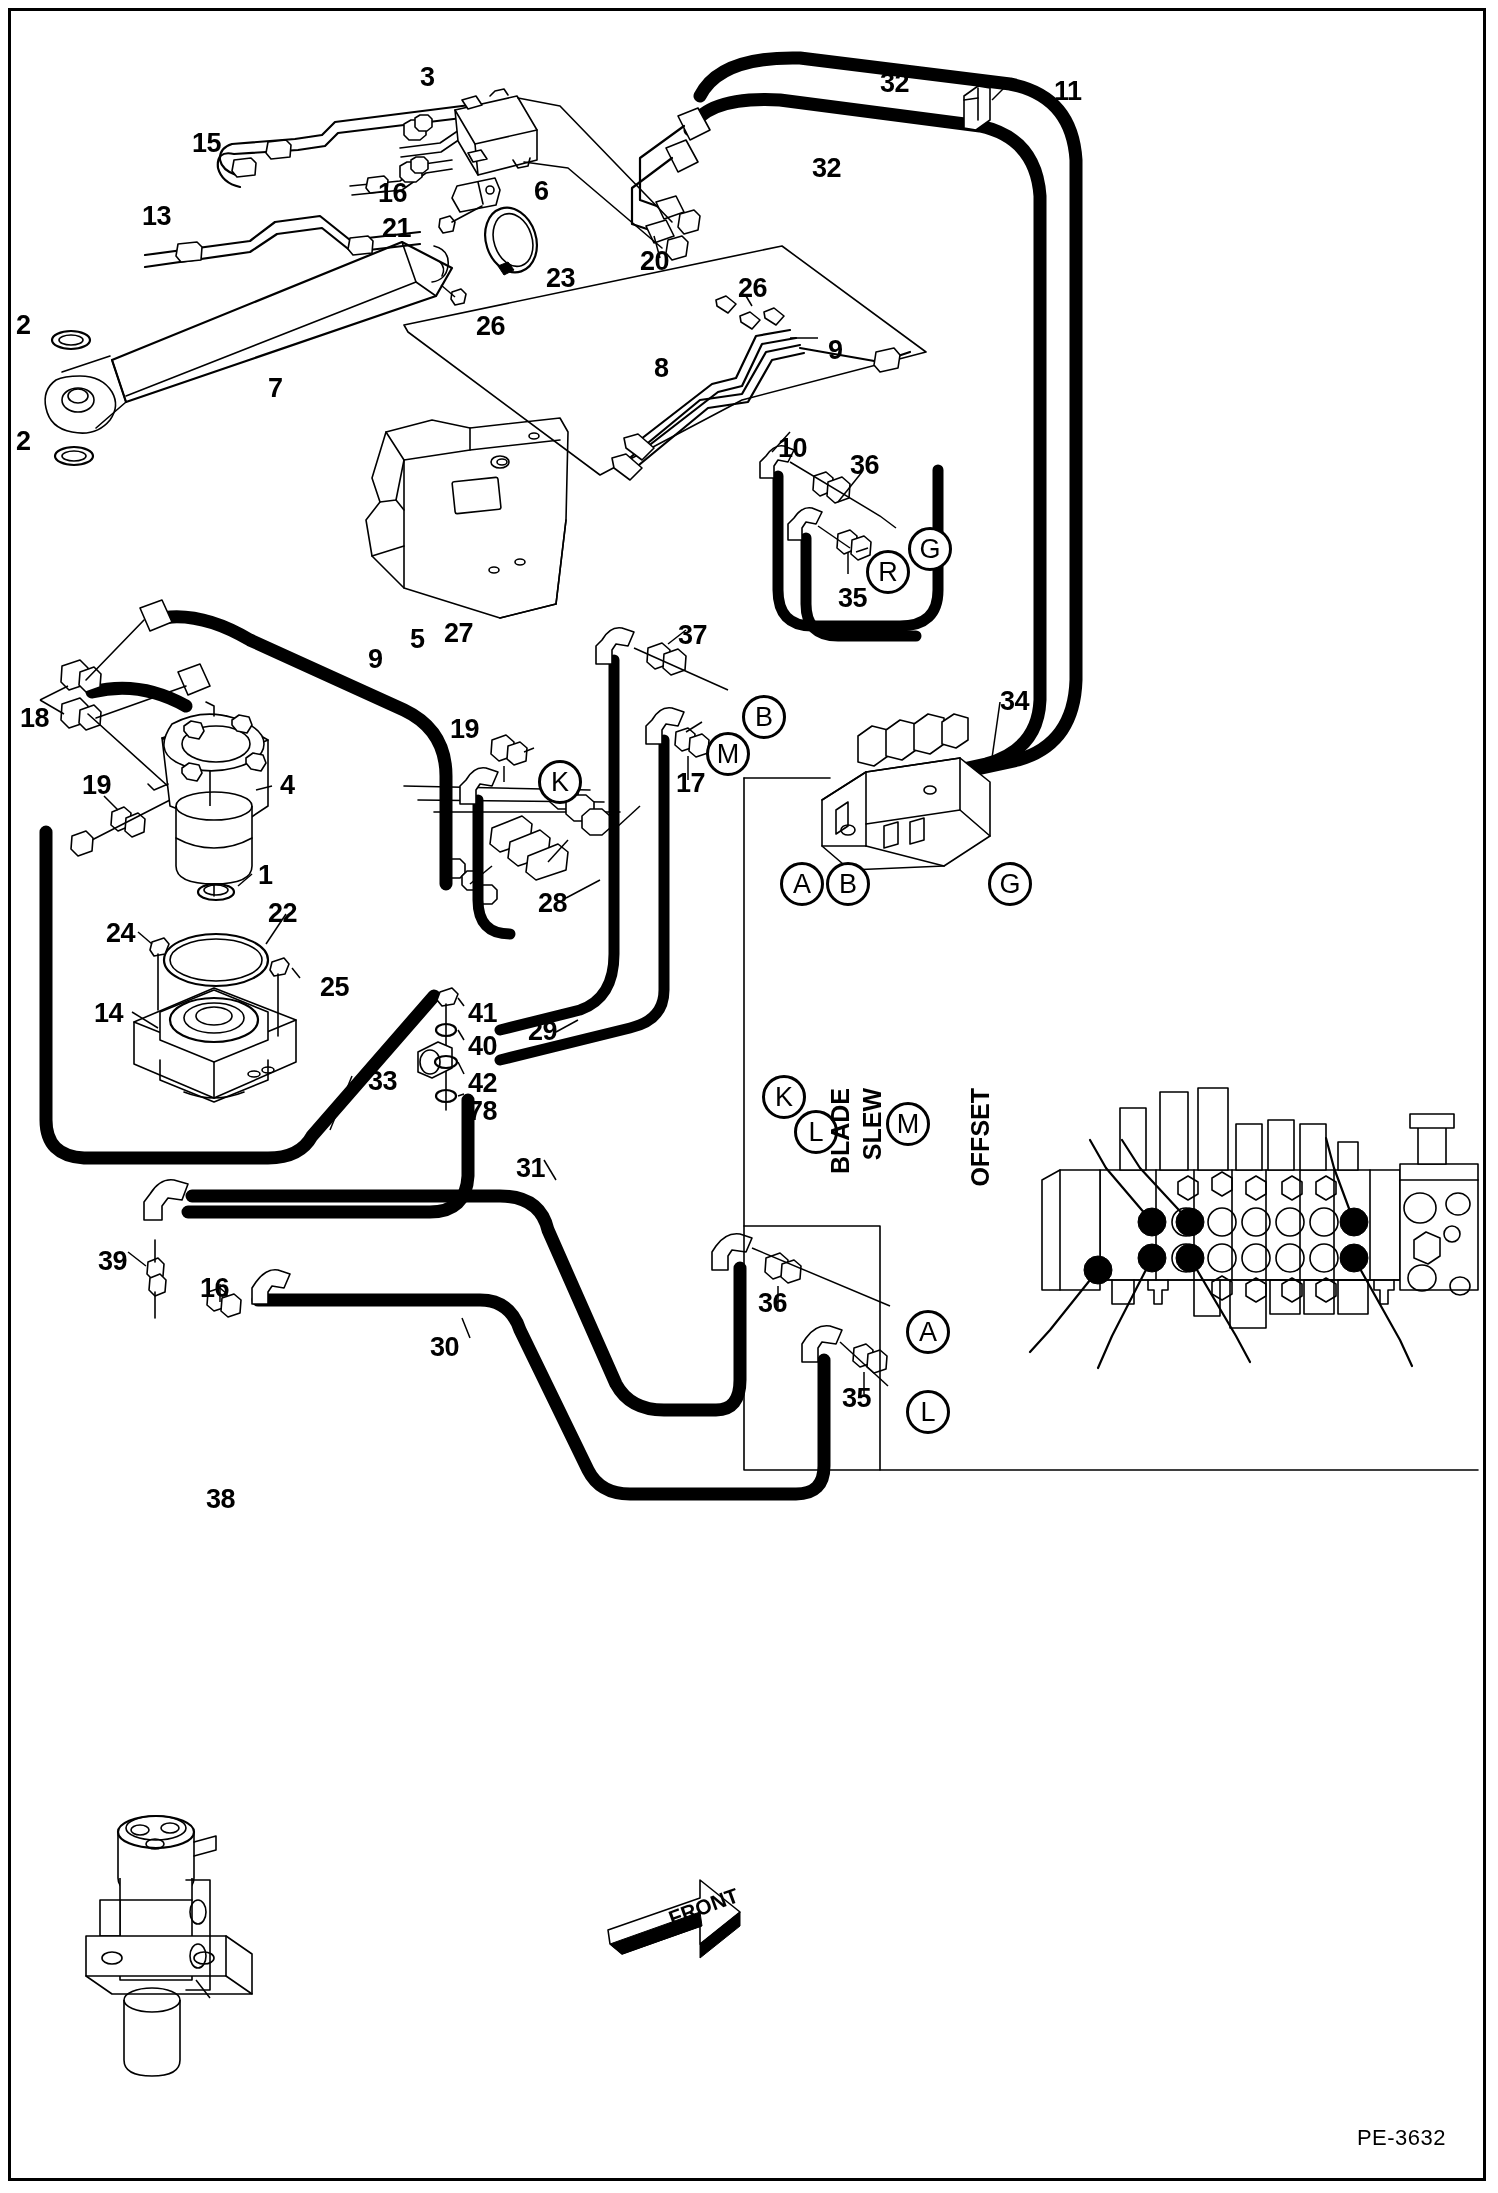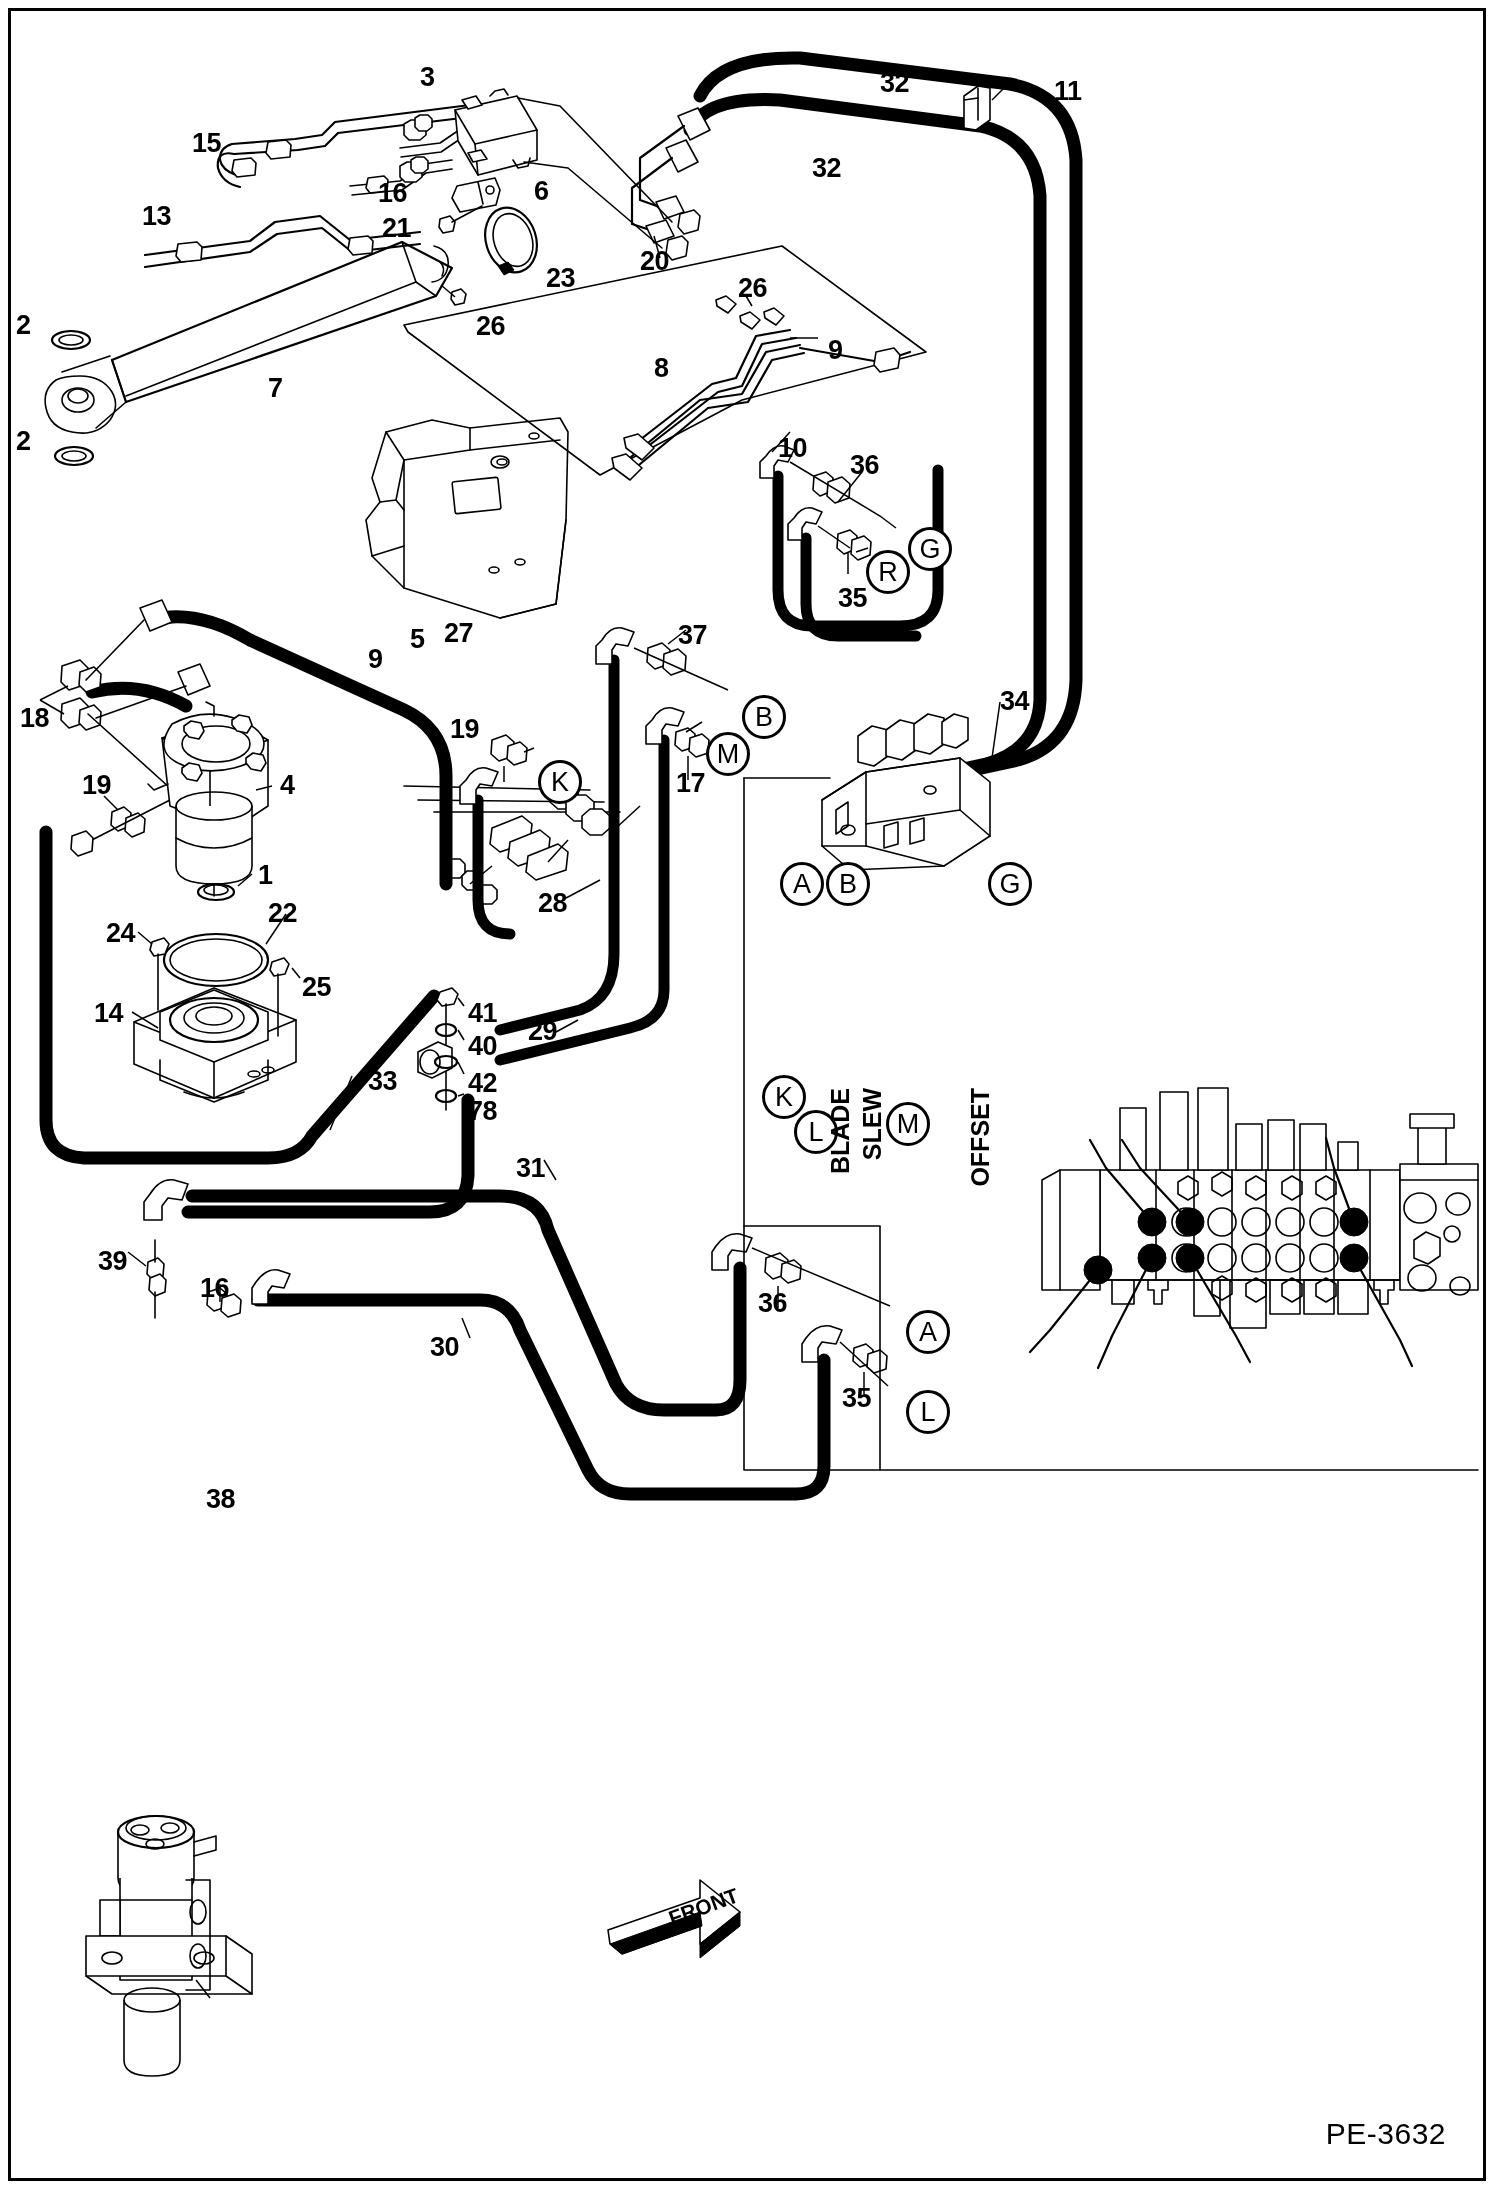--- a/index.html
+++ b/index.html
@@ -4,21 +4,21 @@
 <style>
   html,body{margin:0;padding:0;background:#fff;}
   body{font-family:"Liberation Sans", sans-serif;}
   #page{position:relative;width:1498px;height:2193px;background:#fff;overflow:hidden;}
   #frame{position:absolute;left:8px;top:8px;width:1478px;height:2173px;border:3px solid #000;box-sizing:border-box;}
   svg.layer{position:absolute;left:0;top:0;width:1498px;height:2193px;}
   .cal{position:absolute;font-weight:bold;font-size:27px;color:#000;font-family:"Liberation Sans",sans-serif;letter-spacing:-0.5px;line-height:1;}
   .circ{position:absolute;width:44px;height:44px;border:3px solid #000;border-radius:50%;box-sizing:border-box;
         display:flex;align-items:center;justify-content:center;font-size:27px;font-weight:normal;background:#fff;}
   .vlabel{position:absolute;font-size:25px;font-weight:bold;writing-mode:vertical-rl;transform:rotate(180deg);letter-spacing:0px;}
-  #pe{position:absolute;right:52px;bottom:42px;font-size:30px;letter-spacing:0.5px;}
+  #pe{position:absolute;right:52px;bottom:42px;font-size:22px;letter-spacing:0.5px;}
 </style>
 </head>
 <body>
 
 <div id="page">
 
   <div id="frame"></div>
 
   <svg class="layer" viewBox="0 0 1498 2193">
     <defs>
@@ -695,21 +695,21 @@
     <span class="cal" style="left:20px;top:705px;">18</span>
     <span class="cal" style="left:450px;top:716px;">19</span>
     <span class="cal" style="left:676px;top:770px;">17</span>
     <span class="cal" style="left:1000px;top:688px;">34</span>
     <span class="cal" style="left:82px;top:772px;">19</span>
     <span class="cal" style="left:280px;top:772px;">4</span>
     <span class="cal" style="left:258px;top:862px;">1</span>
     <span class="cal" style="left:268px;top:900px;">22</span>
     <span class="cal" style="left:538px;top:890px;">28</span>
     <span class="cal" style="left:106px;top:920px;">24</span>
-    <span class="cal" style="left:302px;top:974px;">25</span>
+    <span class="cal" style="left:320px;top:974px;">25</span>
     <span class="cal" style="left:468px;top:1000px;">41</span>
     <span class="cal" style="left:94px;top:1000px;">14</span>
     <span class="cal" style="left:528px;top:1018px;">29</span>
     <span class="cal" style="left:468px;top:1033px;">40</span>
     <span class="cal" style="left:468px;top:1070px;">42</span>
     <span class="cal" style="left:368px;top:1068px;">33</span>
     <span class="cal" style="left:468px;top:1098px;">78</span>
     <span class="cal" style="left:516px;top:1155px;">31</span>
     <span class="cal" style="left:98px;top:1248px;">39</span>
     <span class="cal" style="left:200px;top:1275px;">16</span>

